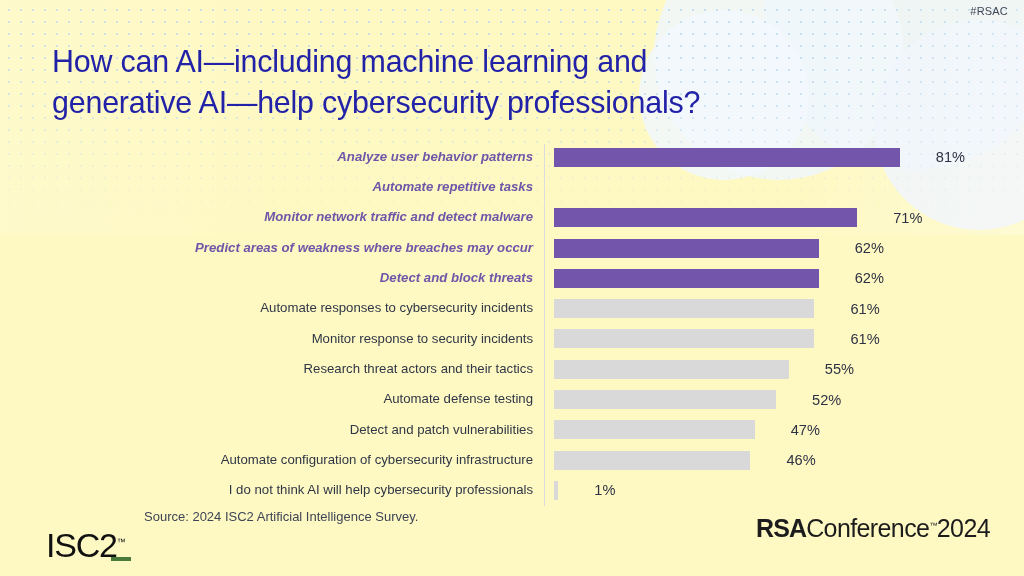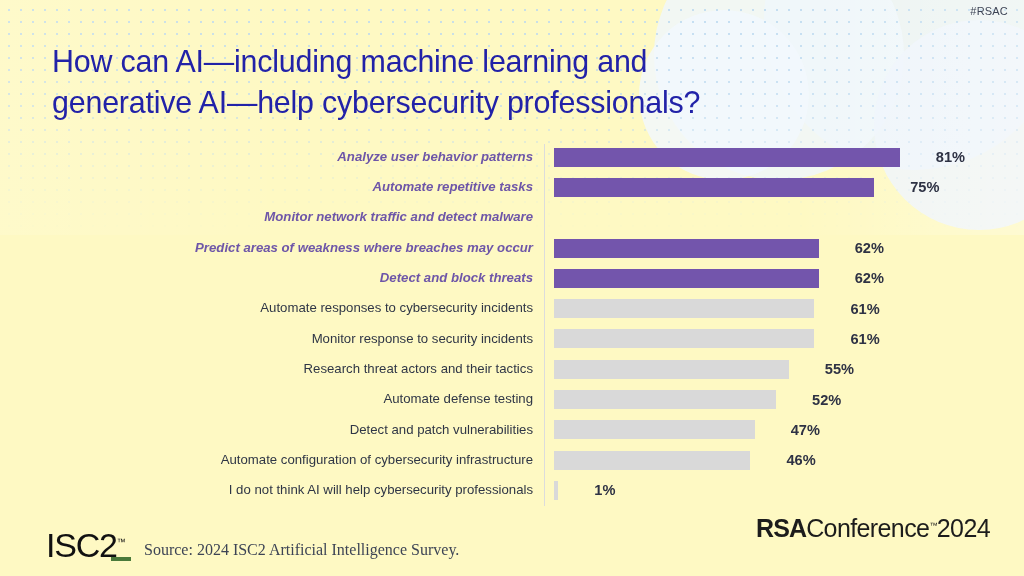--- a/index.html
+++ b/index.html
@@ -143,21 +143,21 @@
   .bar {
     height: 19px;
     background: #d9d9d9;
     margin-left: 2px;
   }
   .row.hl .bar {
     background: #7355ac;
   }
   .bar-value {
     font-size: 14.6px;
-    font-weight: bold;
+    font-weight: normal;
     color: #2e3244;
     margin-left: 7px;
     font-family: "Liberation Sans", sans-serif;
     white-space: nowrap;
     padding-left: 29px;
   }
 
   
   .isc2-logo {
     position: absolute;
@@ -179,24 +179,24 @@
     position: absolute;
     left: 111px;
     top: 557px;
     width: 20px;
     height: 4px;
     background: #4a7a3a;
   }
   .source {
     position: absolute;
     left: 144px;
-    top: 541px;
-    font-size: 16px;
+    top: 509px;
+    font-size: 13px;
     color: #3d4455;
-    font-family: Liberation Serif, serif;
+    font-family: Liberation Sans, sans-serif;
   }
   .rsa-logo {
     position: absolute;
     right: 34px;
     top: 516px;
     font-size: 25px;
     color: #1c1c1c;
     font-family: "Liberation Sans", sans-serif;
     line-height: 1;
     letter-spacing: -0.6px;
@@ -240,27 +240,27 @@
     <div class="rows" id="chart-rows">
         <div class="row hl">
           <div class="row-label">Analyze user behavior patterns</div>
           <div class="bar-wrap">
             <div class="bar" style="width: 345.87px;"></div>
             <div class="bar-value">81%</div>
           </div>
         </div>
         <div class="row hl">
           <div class="row-label">Automate repetitive tasks</div>
-          <div class="bar-wrap">
-            <div class="bar" style="width: 320.25px;"></div>
-            <div class="bar-value">75%</div>
-          </div>
         </div>
         <div class="row hl">
           <div class="row-label">Monitor network traffic and detect malware</div>
+          <div class="bar-wrap">
+            <div class="bar" style="width: 303.17px;"></div>
+            <div class="bar-value">71%</div>
+          </div>
         </div>
         <div class="row hl">
           <div class="row-label">Predict areas of weakness where breaches may occur</div>
           <div class="bar-wrap">
             <div class="bar" style="width: 264.74px;"></div>
             <div class="bar-value">62%</div>
           </div>
         </div>
         <div class="row hl">
           <div class="row-label">Detect and block threats</div>

